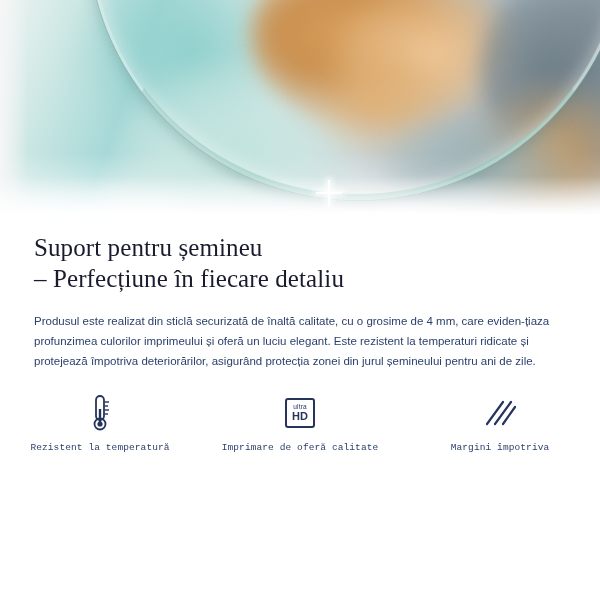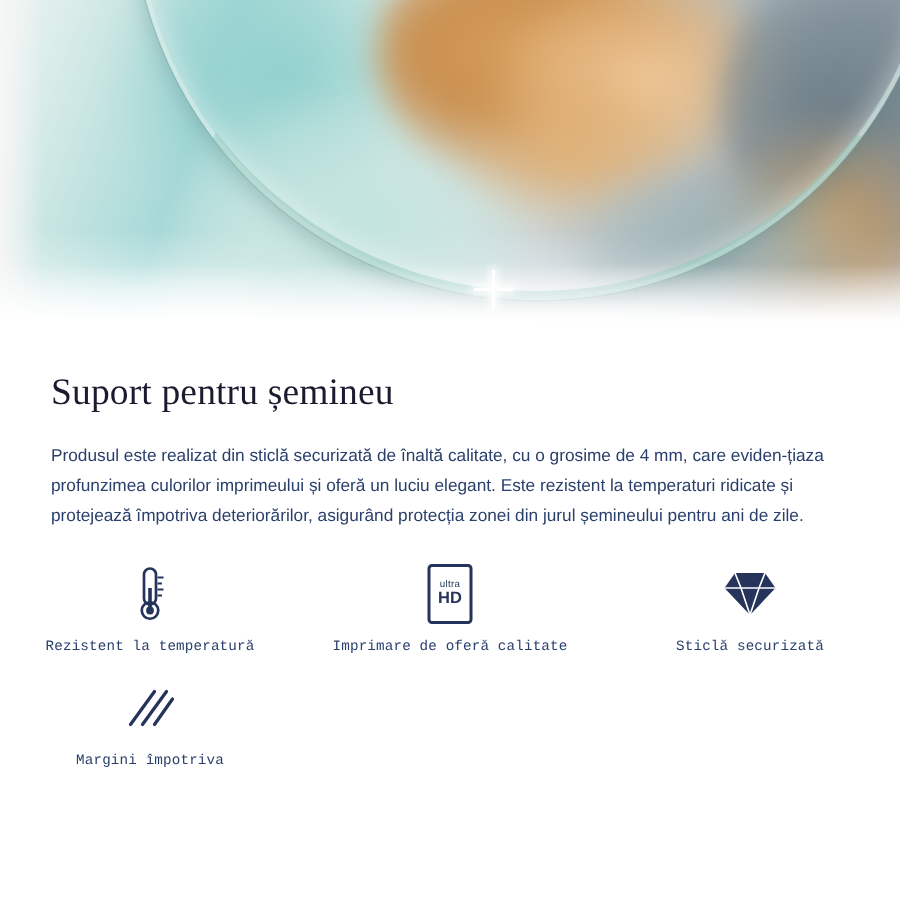--- a/index.html
+++ b/index.html
@@ -100,21 +100,21 @@
     background: linear-gradient(180deg, rgba(255,255,255,0) 0%, #ffffff 85%);
   }
   .left-shade {
     position: absolute; left: 0; top: 0; width: 28px; height: 222px;
     background: linear-gradient(90deg, rgba(245,246,246,1) 0%, rgba(245,246,246,0) 100%);
   }
 
   
   .content {
     position: absolute;
-    left: 0; top: 236px;
+    left: 0; top: 222px;
     width: 600px;
   }
   .headline {
     margin: 10px 0 0 34px;
     width: 520px;
     font-family: "Liberation Serif", serif;
     font-size: 25px;
     line-height: 31px;
     color: #1b1b2f;
     font-weight: 400;
@@ -153,21 +153,21 @@
   .feature .caption {
     margin-top: 7px;
     font-size: 9.5px;
     color: #2a3f6b;
     text-align: center;
     letter-spacing: 0.1px;
     font-family: Liberation Mono, monospace;
   }
   svg { display: block; }
   .hd-box {
-    width: 30px; height: 40px;
+    width: 30px; height: 30px;
     border: 2px solid #26345c;
     border-radius: 3px;
     display: flex; flex-direction: column;
     align-items: center; justify-content: center;
     color: #26345c;
     line-height: 1;
   }
   .hd-box .u { font-size: 6.5px; letter-spacing: .2px; }
   .hd-box .h { font-size: 11px; font-weight: bold; margin-top: 1px; }
 </style>
@@ -190,20 +190,21 @@
     <div class="glass-edge"></div>
     <div class="sparkle"></div>
     <div class="left-shade"></div>
     <div class="hero-fade"></div>
   </div>
 
   <div class="content">
 
     <h1 class="headline">
       <span>Suport pentru șemineu</span>
+      <span class="l2">– Perfecțiune în fiecare detaliu</span>
     </h1>
 
     <p class="paragraph">Produsul este realizat din sticlă securizată de înaltă calitate, cu o grosime de 4 mm, care eviden-țiaza profunzimea culorilor imprimeului și oferă un luciu elegant. Este rezistent la temperaturi ridicate și protejează împotriva deteriorărilor, asigurând protecția zonei din jurul șemineului pentru ani de zile.</p>
 
     <div class="features">
 
       <div class="feature">
         <div class="icon">
           <svg width="26" height="40" viewBox="0 0 26 40">
             <rect x="9" y="3" width="8" height="24" rx="4" fill="none" stroke="#26345c" stroke-width="1.8"></rect>
@@ -223,30 +224,20 @@
         <div class="icon">
           <div class="hd-box">
             <span class="u">ultra</span>
             <span class="h">HD</span>
           </div>
         </div>
         <div class="caption">Imprimare de oferă calitate</div>
       </div>
 
 
-      <div class="feature">
-        <div class="icon">
-          <svg width="38" height="34" viewBox="0 0 38 34">
-            <path d="M9 3 H29 L36 13 L19 31 L2 13 Z" fill="#26345c"></path>
-            <path d="M9 3 L13 13 L19 31 L25 13 L29 3" fill="none" stroke="#ffffff" stroke-width="1.1"></path>
-            <path d="M2 13 H36" fill="none" stroke="#ffffff" stroke-width="1.1"></path>
-          </svg>
-        </div>
-        <div class="caption">Sticlă securizată</div>
-      </div>
 
       <div class="feature">
         <div class="icon">
           <svg width="34" height="30" viewBox="0 0 34 30">
             <path d="M4 26 L20 4" stroke="#26345c" stroke-width="2.2" stroke-linecap="round"></path>
             <path d="M12 26 L28 4" stroke="#26345c" stroke-width="2.2" stroke-linecap="round"></path>
             <path d="M20 26 L32 9" stroke="#26345c" stroke-width="2.2" stroke-linecap="round"></path>
           </svg>
         </div>
         <div class="caption">Margini împotriva</div>

